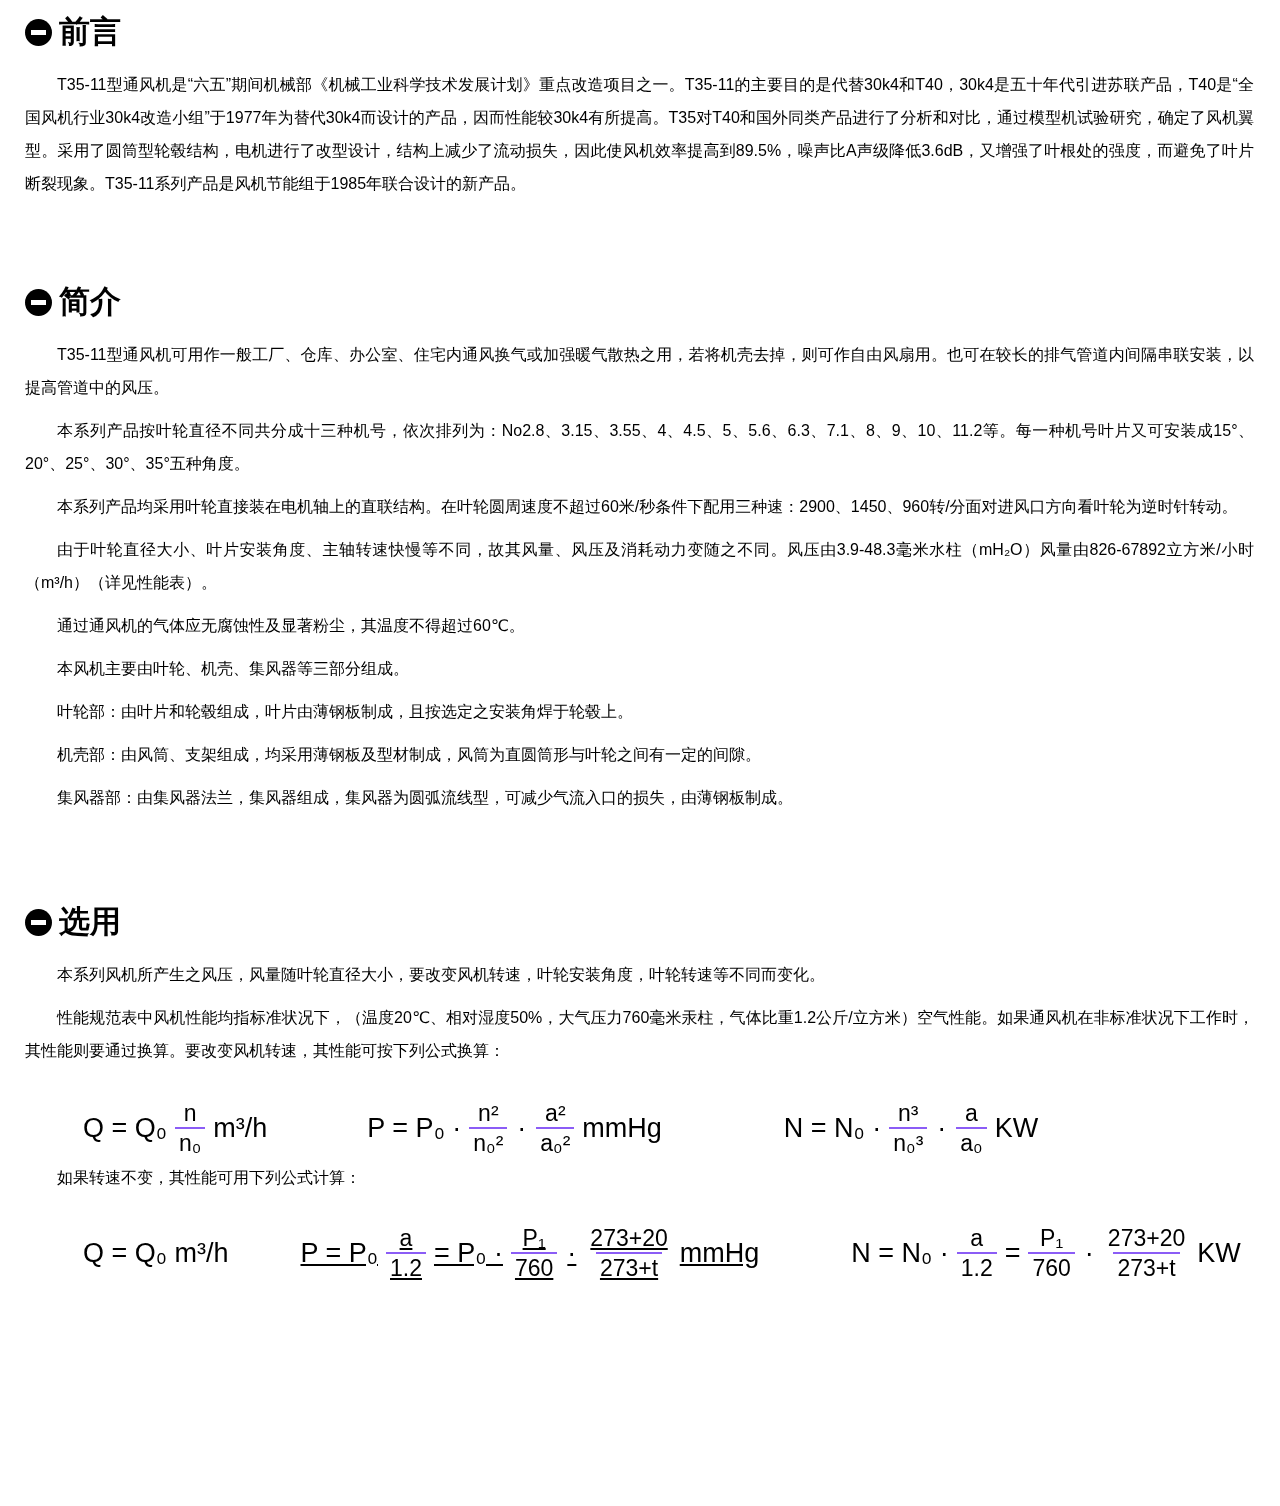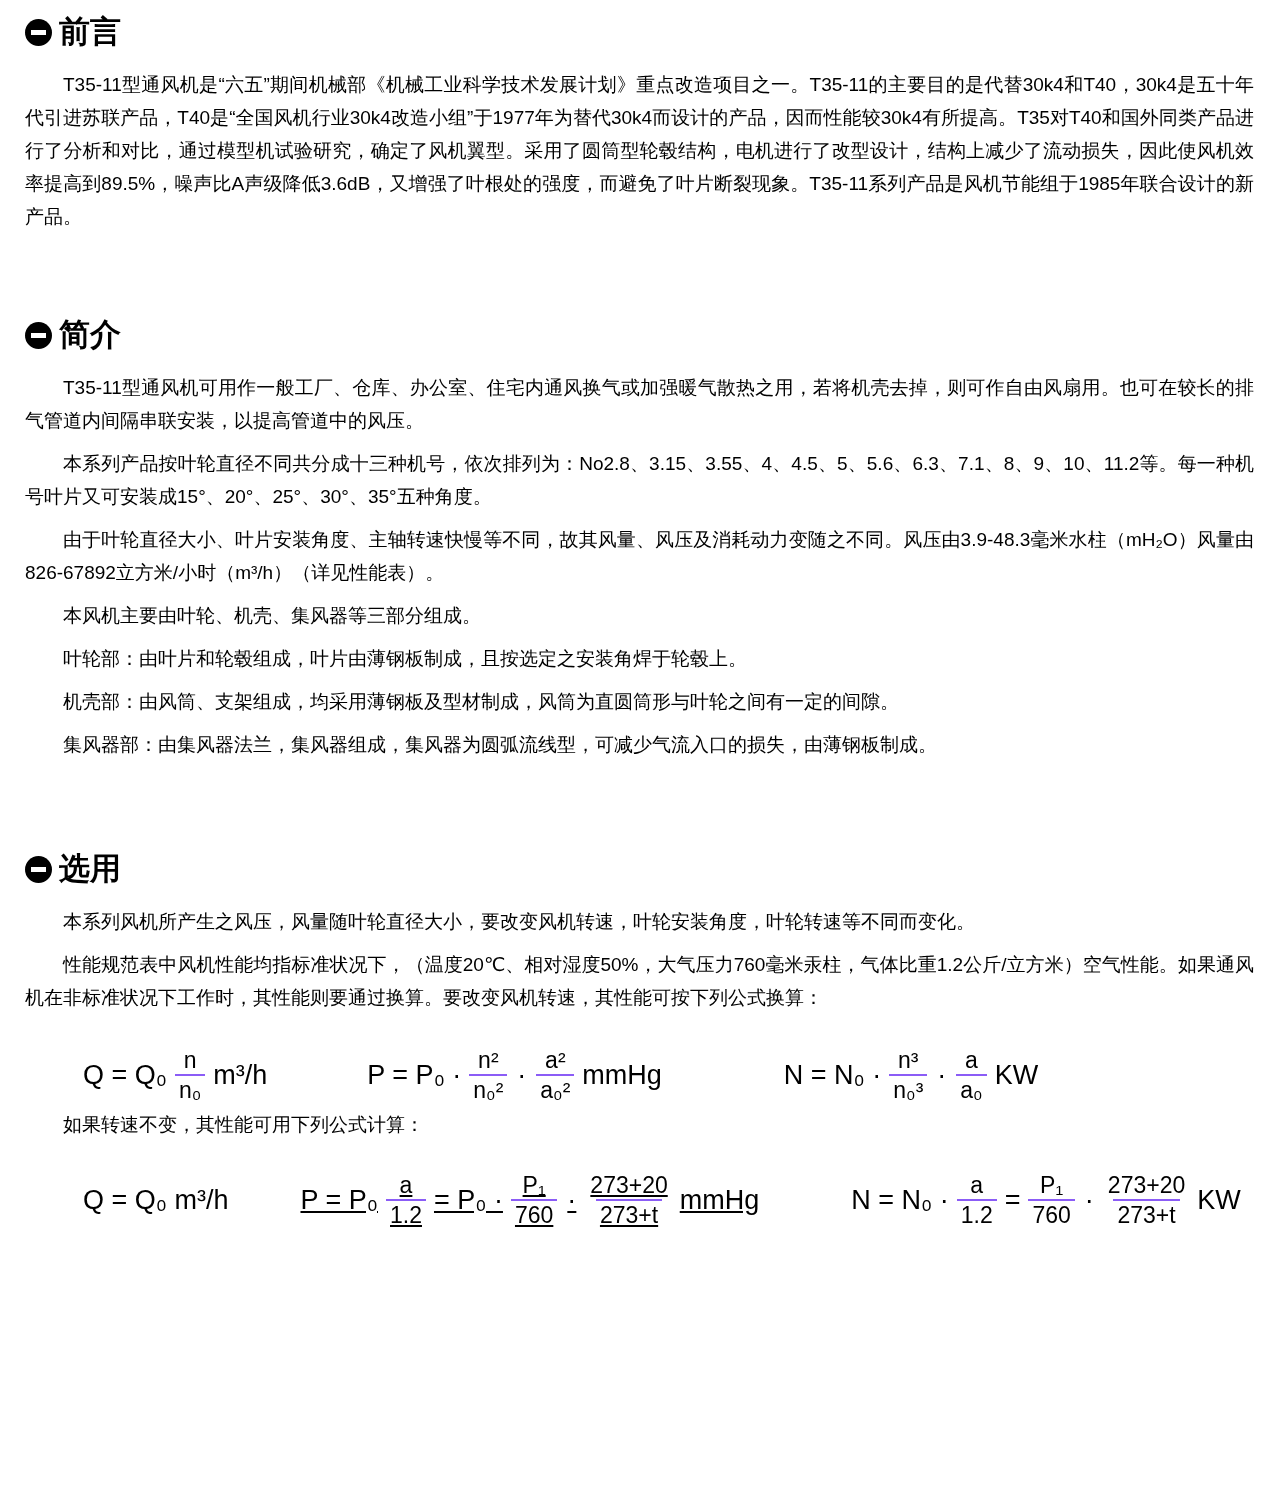--- a/index.html
+++ b/index.html
@@ -40,21 +40,21 @@
     position: absolute;
     left: 6px;
     right: 6px;
     top: 11px;
     height: 5px;
     background: #ffffff;
   }
   section.intro     { margin-top: 82px; }
   section.selection { margin-top: 88px; }
   p.body {
-    font-size: 19px;
+    font-size: 16px;
     line-height: 33px;
     text-align: justify;
     text-indent: 2em;
     margin: 0 1px 10px 0;
   }
   section .sec-title + p.body { margin-top: 16px; }
   .formula-row {
     display: flex;
     align-items: center;
     font-size: 27px;
@@ -100,21 +100,23 @@
     <p class="body">T35-11型通风机是“六五”期间机械部《机械工业科学技术发展计划》重点改造项目之一。T35-11的主要目的是代替30k4和T40，30k4是五十年代引进苏联产品，T40是“全国风机行业30k4改造小组”于1977年为替代30k4而设计的产品，因而性能较30k4有所提高。T35对T40和国外同类产品进行了分析和对比，通过模型机试验研究，确定了风机翼型。采用了圆筒型轮毂结构，电机进行了改型设计，结构上减少了流动损失，因此使风机效率提高到89.5%，噪声比A声级降低3.6dB，又增强了叶根处的强度，而避免了叶片断裂现象。T35-11系列产品是风机节能组于1985年联合设计的新产品。</p>
   </section>
 
   <section class="intro">
     <h2 class="sec-title">
       <span class="bullet"></span>
       <span>简介</span>
     </h2>
     <p class="body">T35-11型通风机可用作一般工厂、仓库、办公室、住宅内通风换气或加强暖气散热之用，若将机壳去掉，则可作自由风扇用。也可在较长的排气管道内间隔串联安装，以提高管道中的风压。</p>
     <p class="body">本系列产品按叶轮直径不同共分成十三种机号，依次排列为：No2.8、3.15、3.55、4、4.5、5、5.6、6.3、7.1、8、9、10、11.2等。每一种机号叶片又可安装成15°、20°、25°、30°、35°五种角度。</p>
+    <p class="body">本系列产品均采用叶轮直接装在电机轴上的直联结构。在叶轮圆周速度不超过60米/秒条件下配用三种速：2900、1450、960转/分面对进风口方向看叶轮为逆时针转动。</p>
     <p class="body">由于叶轮直径大小、叶片安装角度、主轴转速快慢等不同，故其风量、风压及消耗动力变随之不同。风压由3.9-48.3毫米水柱（mH₂O）风量由826-67892立方米/小时（m³/h）（详见性能表）。</p>
+    <p class="body">通过通风机的气体应无腐蚀性及显著粉尘，其温度不得超过60℃。</p>
     <p class="body">本风机主要由叶轮、机壳、集风器等三部分组成。</p>
     <p class="body">叶轮部：由叶片和轮毂组成，叶片由薄钢板制成，且按选定之安装角焊于轮毂上。</p>
     <p class="body">机壳部：由风筒、支架组成，均采用薄钢板及型材制成，风筒为直圆筒形与叶轮之间有一定的间隙。</p>
     <p class="body">集风器部：由集风器法兰，集风器组成，集风器为圆弧流线型，可减少气流入口的损失，由薄钢板制成。</p>
   </section>
 
   <section class="selection">
     <h2 class="sec-title">
       <span class="bullet"></span>
       <span>选用</span>

